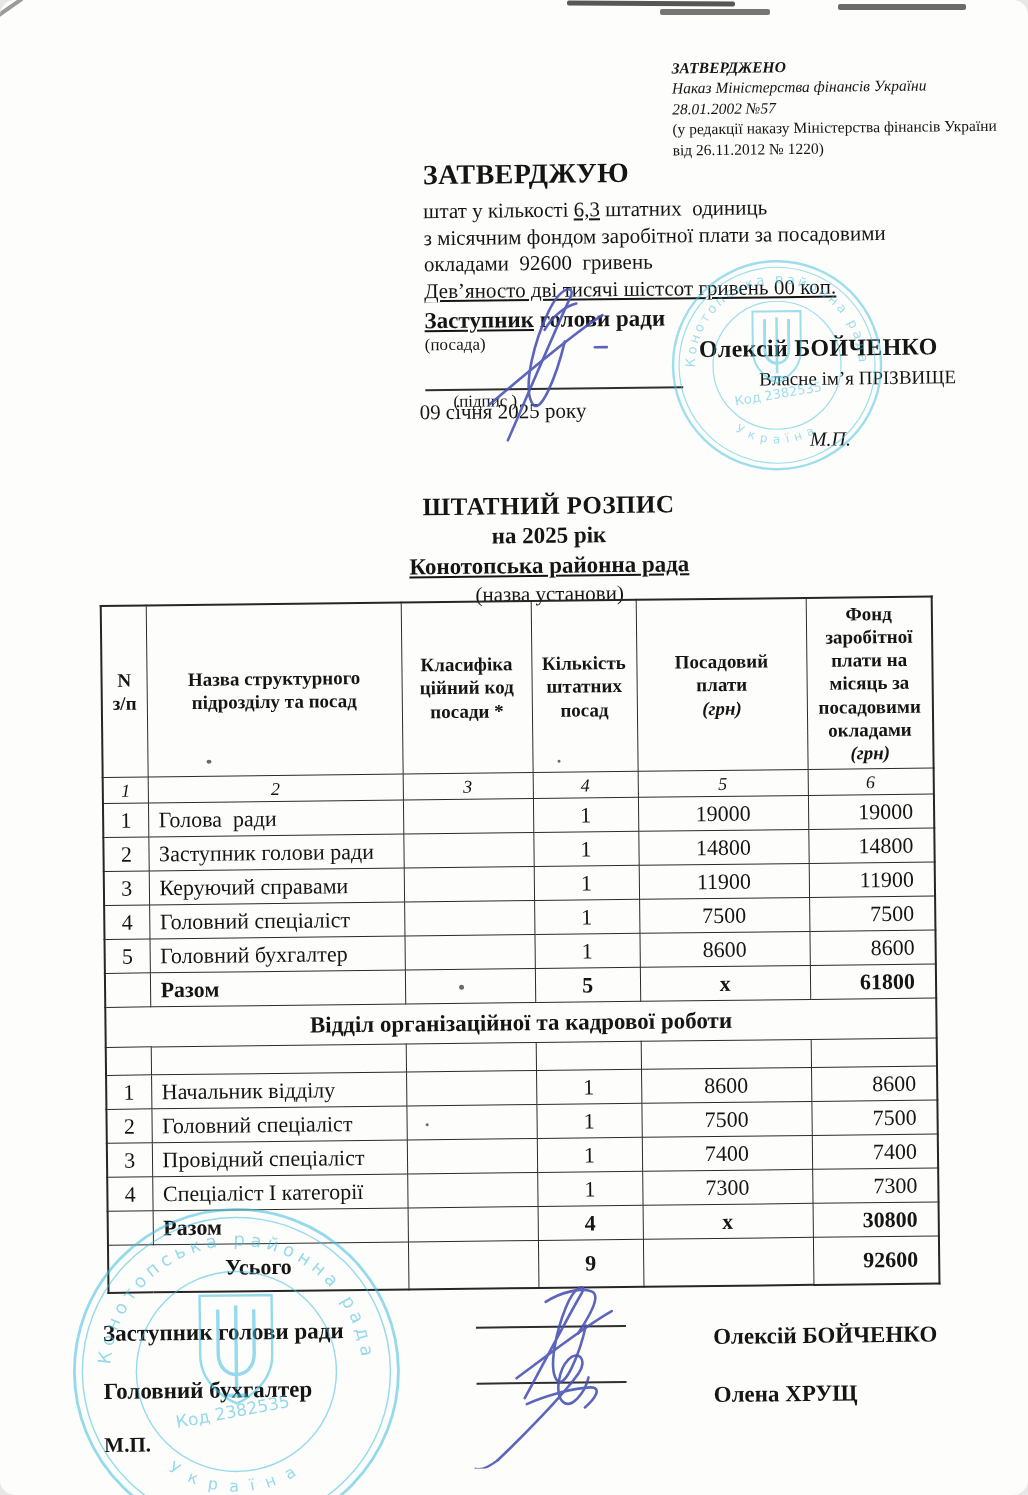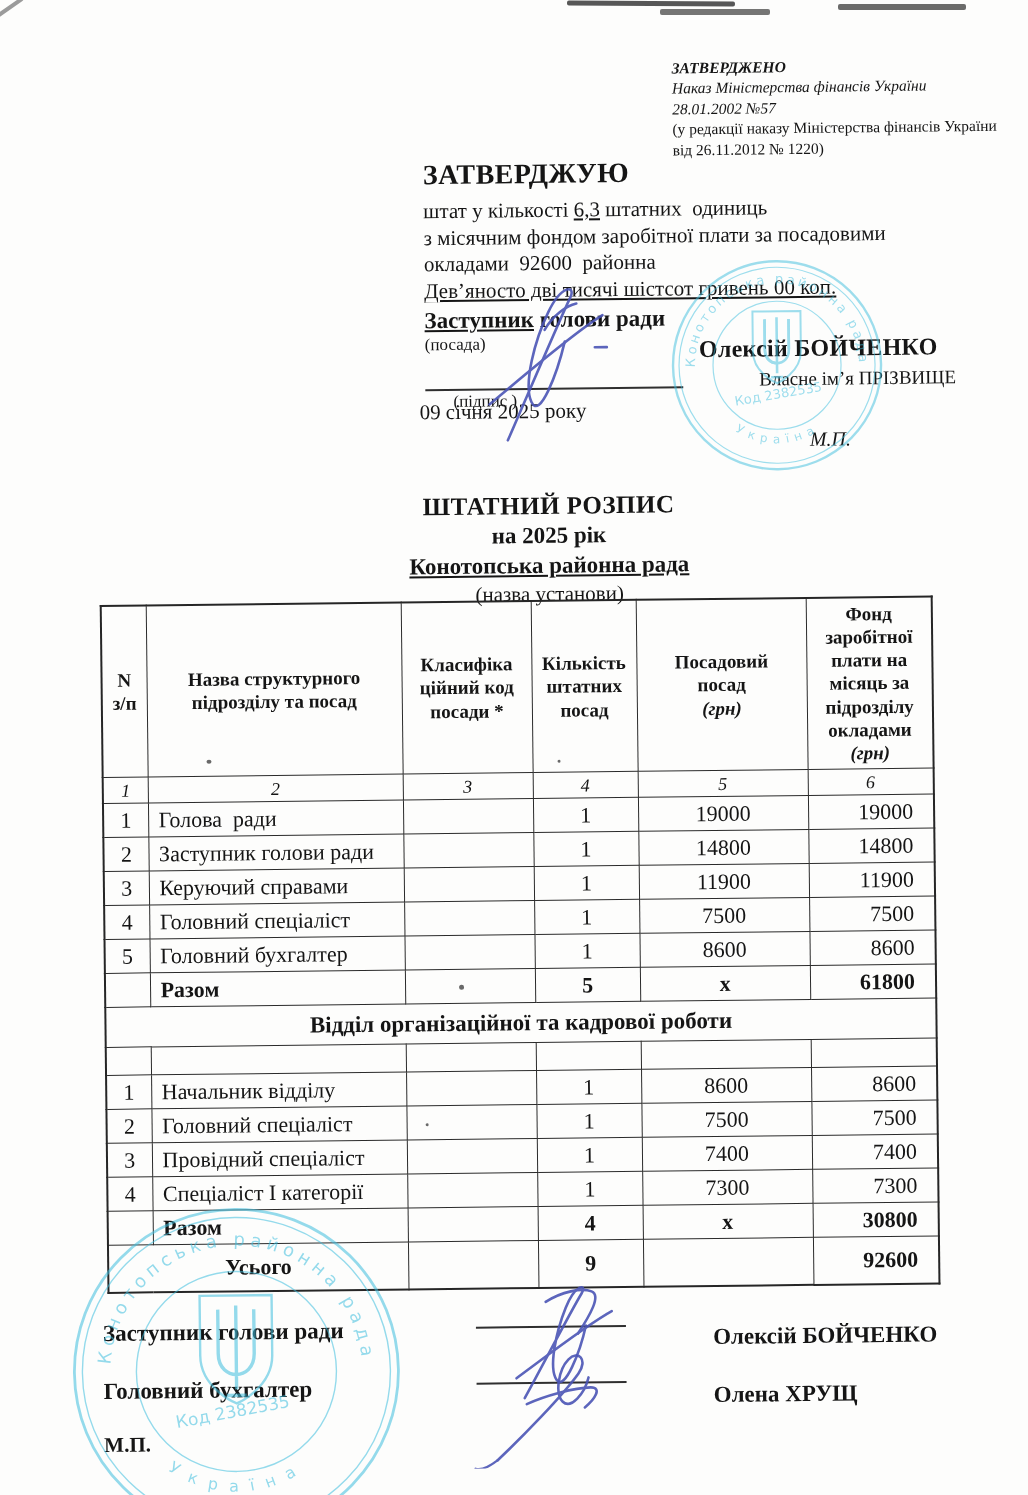--- a/index.html
+++ b/index.html
@@ -1,19 +1,20 @@
 <!DOCTYPE html>
 <html lang="uk"><head>
 <meta charset="utf-8">
 <style>
   html,body{margin:0;padding:0;background:#e8e8e8;}
   .sheet{
     position:relative;width:1028px;height:1495px;background:#fdfdfc;
     overflow:hidden;font-family:"Liberation Serif",serif;color:#151515;
     margin:0 auto;
+    border-radius:15px;
   }
   .tilt{position:absolute;inset:0;transform:rotate(-0.65deg);transform-origin:52% 42%;}
   .abs{position:absolute;}
   .ws{white-space:pre-wrap;}
   .b{font-weight:bold;}
   .u{text-decoration:underline;}
   
   .streak{position:absolute;background:#3a3a3a;border-radius:2px;opacity:.85;}
   .speck{position:absolute;background:#444;border-radius:50%;opacity:.8;}
   
@@ -80,21 +81,21 @@
       <div class="it">Наказ Міністерства фінансів України</div>
       <div class="it">28.01.2002 №57</div>
       <div>(у редакції наказу Міністерства фінансів України</div>
       <div>від 26.11.2012 № 1220)</div>
     </div>
 
     <div class="abs approve">
       <div class="approve-title">ЗАТВЕРДЖУЮ</div>
       <div class="ws"><span>штат у кількості </span><span class="u">6,3</span><span> штатних  одиниць</span></div>
       <div class="ws">з місячним фондом заробітної плати за посадовими</div>
-      <div class="ws"><span>окладами  </span><span>92600</span><span>  районна</span></div>
+      <div class="ws"><span>окладами  </span><span>92600</span><span>  гривень</span></div>
       <div class="u ws">Дев’яносто дві тисячі шістсот гривень 00 коп.</div>
       <div class="pos-title ws"><span class="u">Заступник</span><span> голови ради</span></div>
       <div class="small-cap">(посада)</div>
       <div class="sig-line"></div>
       <div class="sig-caption">(підпис )</div>
     </div>
 
     <div class="abs signer-name">Олексій БОЙЧЕНКО</div>
     <div class="abs signer-cap">Власне ім’я ПРІЗВИЩЕ</div>
     <div class="abs date-line">09 січня 2025 року</div>
@@ -123,26 +124,26 @@
 з/п</span></th>
             <th><span>Назва структурного
 підрозділу та посад</span></th>
             <th><span>Класифіка
 ційний код
 посади *</span></th>
             <th><span>Кількість
 штатних
 посад</span></th>
             <th><span>Посадовий
-посад</span><span class="unit">(грн)</span></th>
+плати</span><span class="unit">(грн)</span></th>
             <th><span>Фонд
 заробітної
 плати на
 місяць за
-підрозділу
+посадовими
 окладами</span><span class="unit">(грн)</span></th>
           </tr>
         </thead>
         <tbody>
             <tr class="colnum-row">
               <td class="c-center">1</td>
               <td class="c-center">2</td>
               <td class="c-center">3</td>
               <td class="c-center">4</td>
               <td class="c-center">5</td>

